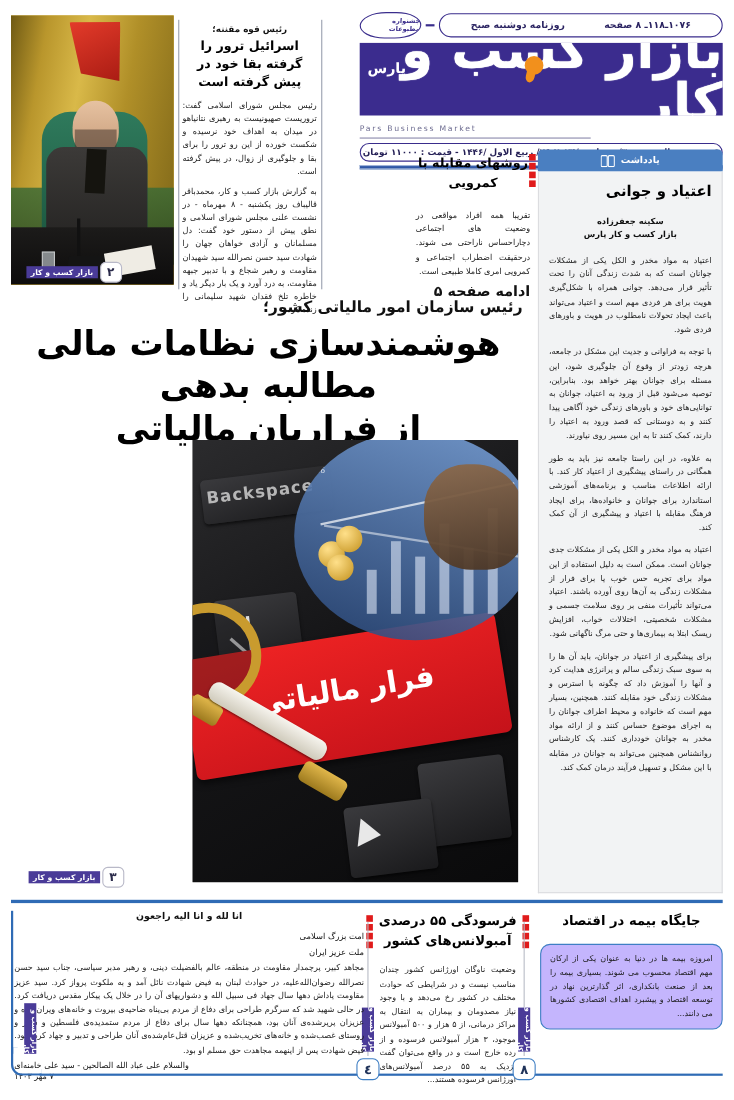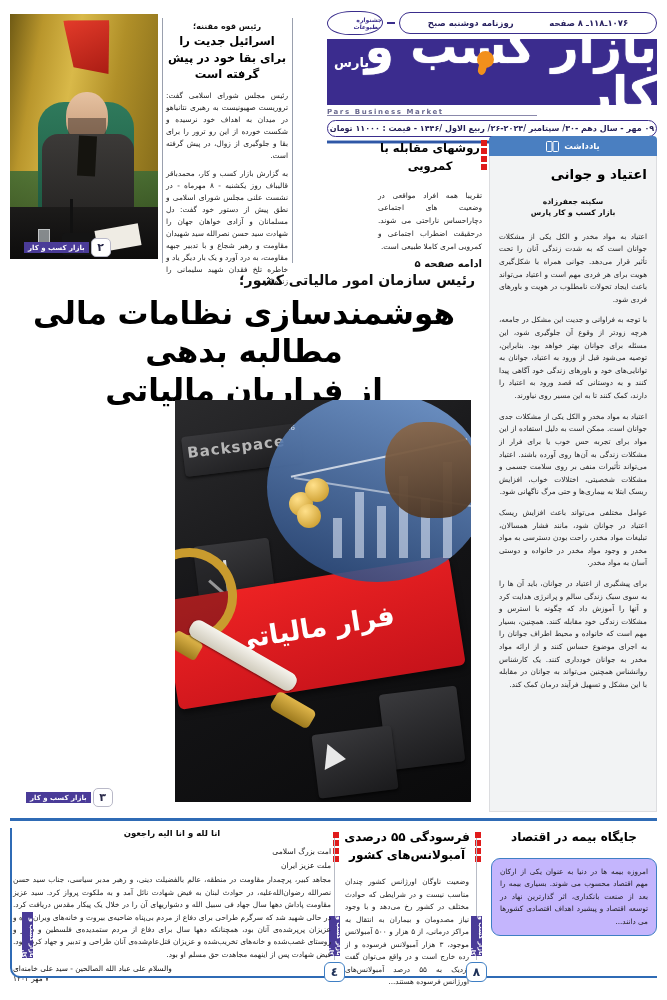--- a/index.html
+++ b/index.html
@@ -100,28 +100,28 @@
     transform: rotate(14deg);
   }
   .mast-pars {
     position: absolute;
     left: 7px; top: 16px;
     font-size: 13px;
     color: #fff;
     font-weight: bold;
   }
   .mast-latin {
-    height: 14px;
+    height: 24px;
     display: flex;
     align-items: center;
     direction: ltr;
     font-size: 7px;
     letter-spacing: 1.6px;
     color: #6b6a8f;
-    font-weight: bold;
+    font-weight: normal;
     padding-right: 4px;
     position: relative;
   }
   .mast-latin::after {
     content: "";
     position: absolute;
     left: 0; right: 120px;
     bottom: 3px;
     height: 1px;
     background: #8a88ab;
@@ -318,21 +318,21 @@
     margin-bottom: 14px;
   }
   .as-p {
     font-size: 7.4px;
     line-height: 1.72;
     text-align: justify;
     color: #1b1b1b;
   }
   .as-cont {
     margin-top: 5px;
-    font-size: 10px;
+    font-size: 13px;
     font-weight: bold;
     color: #111;
     text-align: right;
   }
 
   
   .red-sq {
     position: absolute;
     display: flex;
     flex-direction: column;
@@ -766,21 +766,21 @@
     <div class="tp-glass"></div>
   </div>
 
   <div class="badge-row" style="left:24px; top:238px;">
     <div class="pg-badge">۲</div>
     <div class="pg-tag">بازار کسب و کار</div>
   </div>
 
   <div class="art-ghalibaf">
     <div class="ag-kicker">رئیس قوه مقننه؛</div>
-    <div class="ag-title">اسرائیل جدیت را برای بقا خود در پیش گرفته است</div>
+    <div class="ag-title">اسرائیل ترور را گرفته بقا خود در پیش گرفته است</div>
     <div class="ag-p">رئیس مجلس شورای اسلامی گفت: تروریست صهیونیست به رهبری نتانیاهو در میدان به اهداف خود نرسیده و شکست خورده از این رو ترور را برای بقا و جلوگیری از زوال، در پیش گرفته است.</div>
     <div class="ag-p">به گزارش بازار کسب و کار، محمدباقر قالیباف روز یکشنبه - ۸ مهرماه - در نشست علنی مجلس شورای اسلامی و نطق پیش از دستور خود گفت: دل مسلمانان و آزادی خواهان جهان را شهادت سید حسن نصرالله سید شهیدان مقاومت و رهبر شجاع و با تدبیر جبهه مقاومت، به درد آورد و یک بار دیگر یاد و خاطره تلخ فقدان شهید سلیمانی را زنده کرد.</div>
   </div>
 
   <div class="vrule" style="left:292px; top:18px; height:245px;"></div>
   <div class="vrule" style="left:162px; top:18px; height:245px;"></div>
 
   <div class="art-shy">
     <div class="as-title">روشهای مقابله با کمرویی</div>
     <div class="as-p">تقریبا همه افراد مواقعی در وضعیت های اجتماعی دچاراحساس ناراحتی می شوند. درحقیقت اضطراب اجتماعی و کمرویی امری کاملا طبیعی است.</div>
@@ -805,22 +805,22 @@
       </span>
     </div>
     <div class="note-body">
       <div class="note-title">اعتیاد و جوانی</div>
       <div class="note-author">
         <div>سکینه جعفرزاده</div>
         <div>بازار کسب و کار پارس</div>
       </div>
       <div class="note-p">اعتیاد به مواد مخدر و الکل یکی از مشکلات جوانان است که به شدت زندگی آنان را تحت تأثیر قرار می‌دهد. جوانی همراه با شکل‌گیری هویت برای هر فردی مهم است و اعتیاد می‌تواند باعث ایجاد تحولات نامطلوب در هویت و باورهای فردی شود.</div>
       <div class="note-p">با توجه به فراوانی و جدیت این مشکل در جامعه، هرچه زودتر از وقوع آن جلوگیری شود، این مسئله برای جوانان بهتر خواهد بود. بنابراین، توصیه می‌شود قبل از ورود به اعتیاد، جوانان به توانایی‌های خود و باورهای زندگی خود آگاهی پیدا کنند و به دوستانی که قصد ورود به اعتیاد را دارند، کمک کنند تا به این مسیر روی نیاورند.</div>
+      <div class="note-p">به علاوه، در این راستا جامعه نیز باید به طور همگانی در راستای پیشگیری از اعتیاد کار کند. با ارائه اطلاعات مناسب و برنامه‌های آموزشی استاندارد برای جوانان و خانواده‌ها، برای ایجاد فرهنگ مقابله با اعتیاد و پیشگیری از آن کمک کند.</div>
       <div class="note-p">اعتیاد به مواد مخدر و الکل یکی از مشکلات جدی جوانان است. ممکن است به دلیل استفاده از این مواد برای تجربه حس خوب یا برای فرار از مشکلات زندگی به آن‌ها روی آورده باشند. اعتیاد می‌تواند تأثیرات منفی بر روی سلامت جسمی و مشکلات شخصیتی، اختلالات خواب، افزایش ریسک ابتلا به بیماری‌ها و حتی مرگ ناگهانی شود.</div>
-      <div class="note-p">عوامل مختلفی می‌تواند باعث افزایش ریسک اعتیاد در جوانان شود، مانند فشار همسالان، تبلیغات مواد مخدر، راحت بودن دسترسی به مواد مخدر و وجود مواد مخدر در خانواده و دوستی آسان به مواد مخدر.</div>
       <div class="note-p">برای پیشگیری از اعتیاد در جوانان، باید آن ها را به سوی سبک زندگی سالم و پرانرژی هدایت کرد و آنها را آموزش داد که چگونه با استرس و مشکلات زندگی خود مقابله کنند. همچنین، بسیار مهم است که خانواده و محیط اطراف جوانان را به اجرای موضوع حساس کنند و از ارائه مواد مخدر به جوانان خودداری کنند. یک کارشناس روانشناس همچنین می‌تواند به جوانان در مقابله با این مشکل و تسهیل فرآیند درمان کمک کند.</div>
     </div>
   </div>
 
   <div class="main-head">
     <div class="mh-kicker">رئیس سازمان امور مالیاتی کشور؛</div>
     <div class="mh-title">هوشمندسازی نظامات مالی مطالبه بدهی</div>
     <div class="mh-title">از فراریان مالیاتی</div>
   </div>
 

